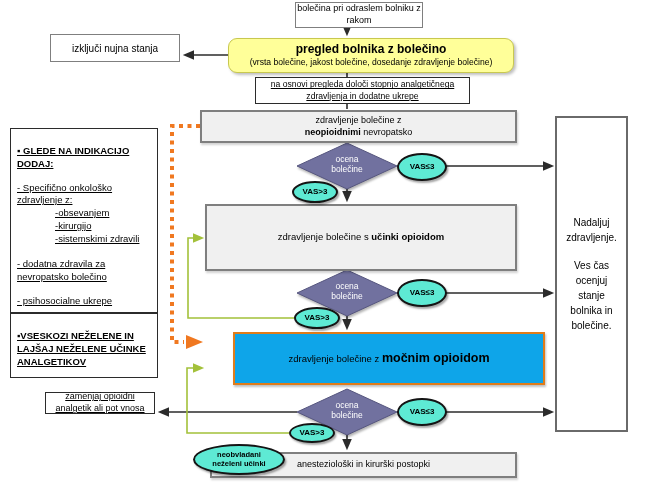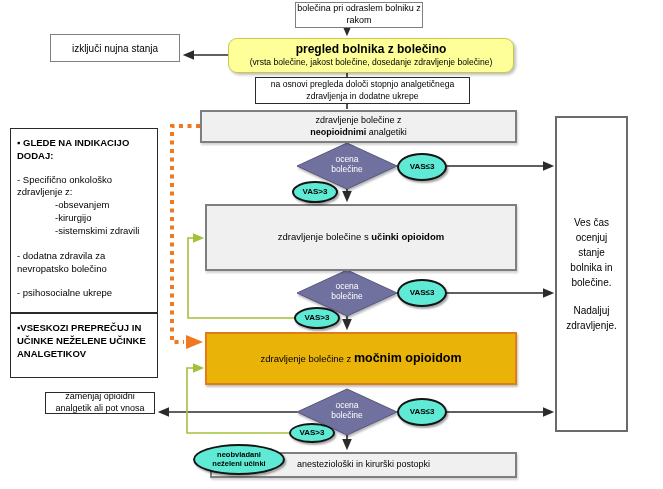--- a/index.html
+++ b/index.html
@@ -12,39 +12,39 @@
     position:absolute;box-sizing:border-box;z-index:2;background:#fff;
     border:1px solid #7f7f7f;display:flex;flex-direction:column;
     align-items:center;justify-content:center;text-align:center;
     font-size:9px;line-height:1.3;
   }
   .process{background:#f0f0f0;border:2px solid #7f7f7f;box-shadow:1px 2px 2px rgba(0,0,0,.18);}
   .yellow{
     background:#ffff99;border:1px solid #c8c850;border-radius:9px;
     box-shadow:2px 2px 3px rgba(0,0,0,.25);
   }
-  .blackborder{border:1px solid #2b2b2b;}
+  .blackborder{border:1px solid #2b2b2b;text-decoration:underline;}
   .orange{
-    background:#eab308;border:2px solid #e07c1a;box-shadow:1px 2px 2px rgba(0,0,0,.25);
+    background:#0ea5e9;border:2px solid #e07c1a;box-shadow:1px 2px 2px rgba(0,0,0,.25);margin-left:28px;
   }
   .ellipse{
     position:absolute;box-sizing:border-box;z-index:3;background:#5eead4;
     border:2px solid #141414;border-radius:50%;display:flex;align-items:center;
     justify-content:center;text-align:center;font-weight:bold;font-size:8px;
     box-shadow:1.5px 2px 2px rgba(0,0,0,.35);line-height:1.1;
   }
   .dlabel{
     position:absolute;z-index:3;color:#fff;font-size:8.5px;line-height:1.15;
     text-align:center;
   }
   .bold{font-weight:bold;}
   .big{font-weight:bold;font-size:12.5px;}
   .title{font-weight:bold;font-size:12px;line-height:1.15;}
   .sub{font-size:8.6px;}
-  .sidebox{align-items:flex-start;text-align:left;justify-content:flex-start;padding:8px 6px;font-size:9.5px;line-height:1.35;}
+  .sidebox{align-items:flex-start;text-align:left;justify-content:flex-start;padding:16px 6px;font-size:9.5px;line-height:1.35;}
   .sidebox .hd{font-weight:bold;margin-bottom:11px;}
   .sidebox .sp{margin-top:12px;}
   .sidebox .ind{padding-left:38px;}
   .rightbox{font-size:10px;line-height:1.5;gap:13px;border:2px solid #6a6a6a;padding:4px;}
   polygon.diamond{fill:#71719f;stroke:#55557e;stroke-width:1;filter:drop-shadow(1px 2px 1px rgba(0,0,0,.3));}
 </style>
 </head>
 <body>
 
 <div id="stage">
@@ -98,52 +98,52 @@
   <div class="box" style="left:50px;top:34px;width:130px;height:28px;font-size:10px;">
     <span>izključi nujna stanja</span>
   </div>
 
   <div class="box blackborder" style="left:255px;top:77px;width:215px;height:27px;font-size:8.6px;padding:0 4px;">
     <span>na osnovi pregleda določi stopnjo analgetičnega zdravljenja in dodatne ukrepe</span>
   </div>
 
   <div class="box process" style="left:200px;top:110px;width:317px;height:33px;">
     <span>zdravljenje bolečine z</span>
-    <span><b class="bold">neopioidnimi</b><span> analgetiki</span></span>
+    <span><b class="bold">neopioidnimi</b><span> nevropatsko</span></span>
   </div>
 
   <div class="box process" style="left:205px;top:204px;width:312px;height:67px;font-size:9.5px;">
     <span><span>zdravljenje bolečine s </span><b class="bold">učinki opioidom</b></span>
   </div>
 
   <div class="box orange" style="left:205px;top:332px;width:312px;height:53px;font-size:9.5px;">
     <span><span>zdravljenje bolečine z </span><b class="big">močnim opioidom</b></span>
   </div>
 
   <div class="box process" style="left:210px;top:452px;width:307px;height:26px;">
     <span>anesteziološki in kirurški postopki</span>
   </div>
 
   <div class="box rightbox" style="left:555px;top:116px;width:73px;height:316px;">
+    <span>Nadaljuj zdravljenje.</span>
     <span>Ves čas ocenjuj stanje bolnika in bolečine.</span>
-    <span>Nadaljuj zdravljenje.</span>
   </div>
 
   <div class="box blackborder sidebox" style="left:10px;top:128px;width:148px;height:185px;">
     <div class="hd">▪ GLEDE NA INDIKACIJO DODAJ:</div>
     <div>- Specifično onkološko zdravljenje z:</div>
     <div class="ind">-obsevanjem</div>
     <div class="ind">-kirurgijo</div>
     <div class="ind">-sistemskimi zdravili</div>
     <div class="sp">- dodatna zdravila za nevropatsko bolečino</div>
     <div class="sp">- psihosocialne ukrepe</div>
   </div>
 
   <div class="box blackborder sidebox" style="left:10px;top:313px;width:148px;height:65px;font-weight:bold;">
-    <div>▪VSESKOZI PREPREČUJ IN UČINKE NEŽELENE UČINKE ANALGETIKOV</div>
+    <div>▪VSESKOZI NEŽELENE IN LAJŠAJ NEŽELENE UČINKE ANALGETIKOV</div>
   </div>
 
   <div class="box blackborder" style="left:45px;top:392px;width:110px;height:22px;">
     <span>zamenjaj opioidni analgetik ali pot vnosa</span>
   </div>
 
   <div class="dlabel" style="left:321px;top:155px;width:52px;">ocena bolečine</div>
   <div class="dlabel" style="left:321px;top:282px;width:52px;">ocena bolečine</div>
   <div class="dlabel" style="left:321px;top:401px;width:52px;">ocena bolečine</div>
 

